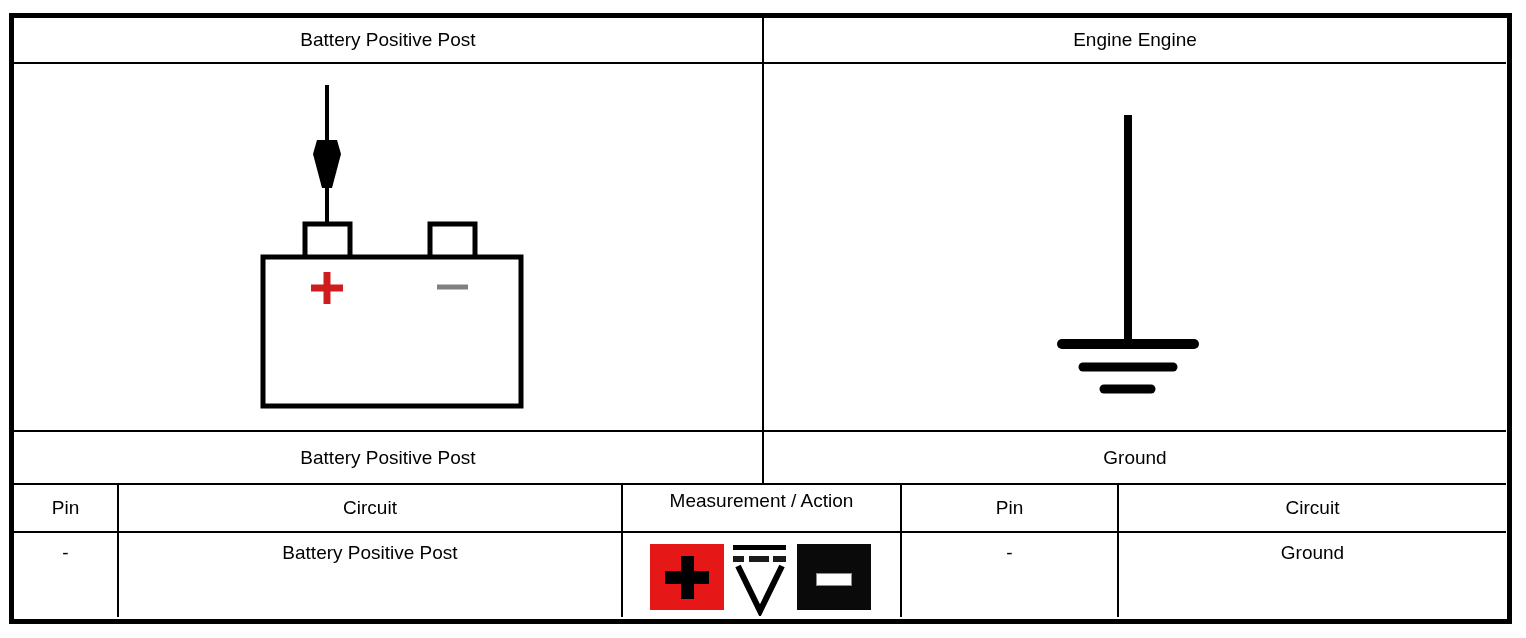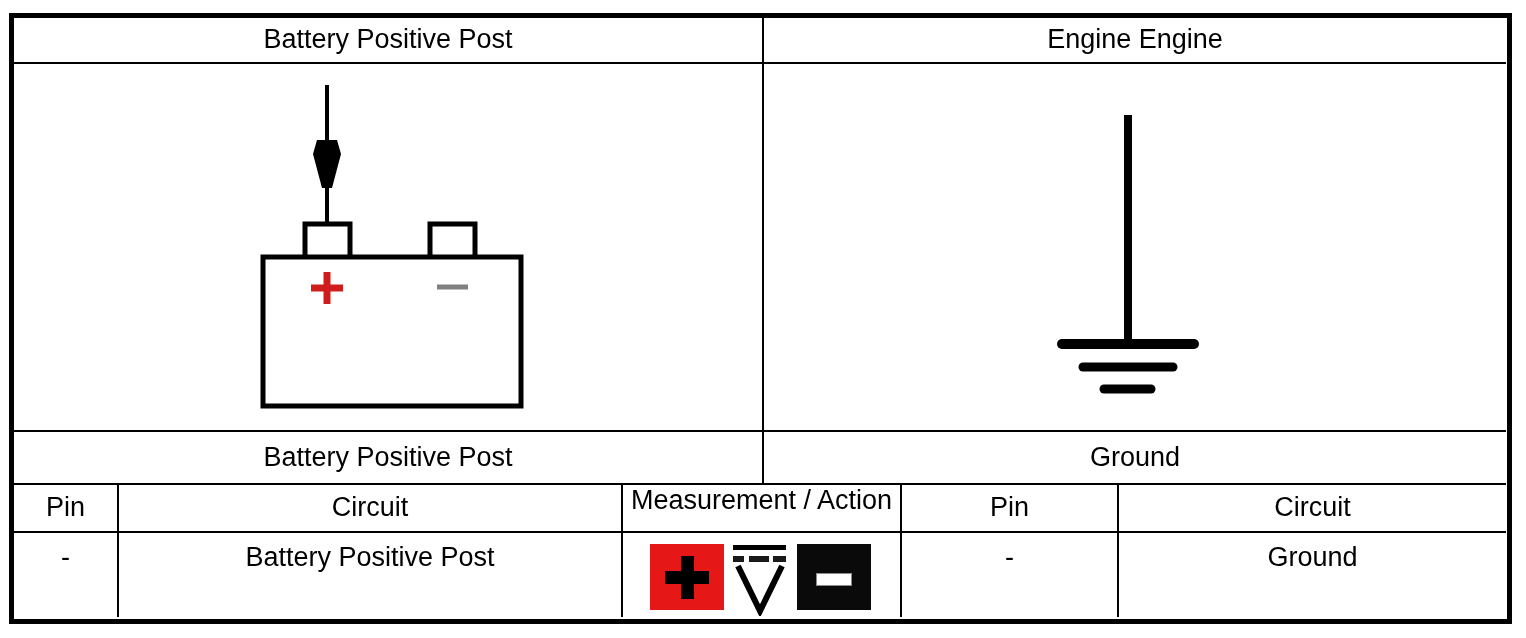--- a/index.html
+++ b/index.html
@@ -3,21 +3,21 @@
 <meta charset="utf-8">
 <style>
   html,body{margin:0;padding:0;background:#ffffff;}
   #page{position:relative;width:1526px;height:638px;background:#ffffff;overflow:hidden;
         font-family:"Liberation Sans","DejaVu Sans",sans-serif;color:#000;}
   .frame{position:absolute;left:9px;top:13px;width:1503px;height:611px;
          border:5px solid #000;box-sizing:border-box;background:#fff;}
   .hline{position:absolute;left:14px;width:1492px;height:2px;background:#000;}
   .vline{position:absolute;width:2px;background:#000;}
   .cell{position:absolute;display:flex;align-items:center;justify-content:center;
-        font-size:27px;line-height:1.15;border-radius:18px;}
+        font-size:19px;line-height:1.15;border-radius:18px;}
   .cell.top{align-items:flex-start;padding-top:9px;box-sizing:border-box;}
   .sq{position:absolute;width:74px;height:66px;}
   .redsq{background:#e51717;}
   .blksq{background:#0a0a0a;}
   .white-minus{position:absolute;left:19px;top:29px;width:34px;height:11px;
                background:#ffffff;border:1px solid #8a8a8a;box-sizing:content-box;}
   svg{position:absolute;display:block;}
 </style>
 </head>
 <body>

